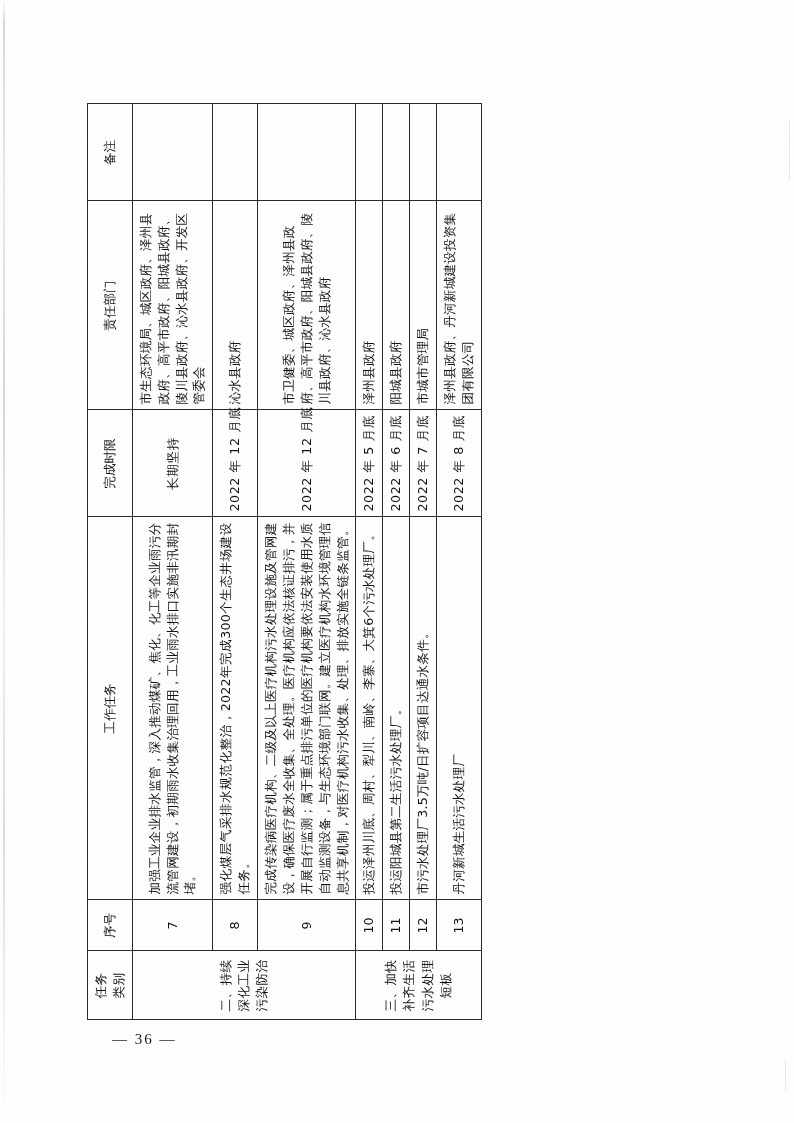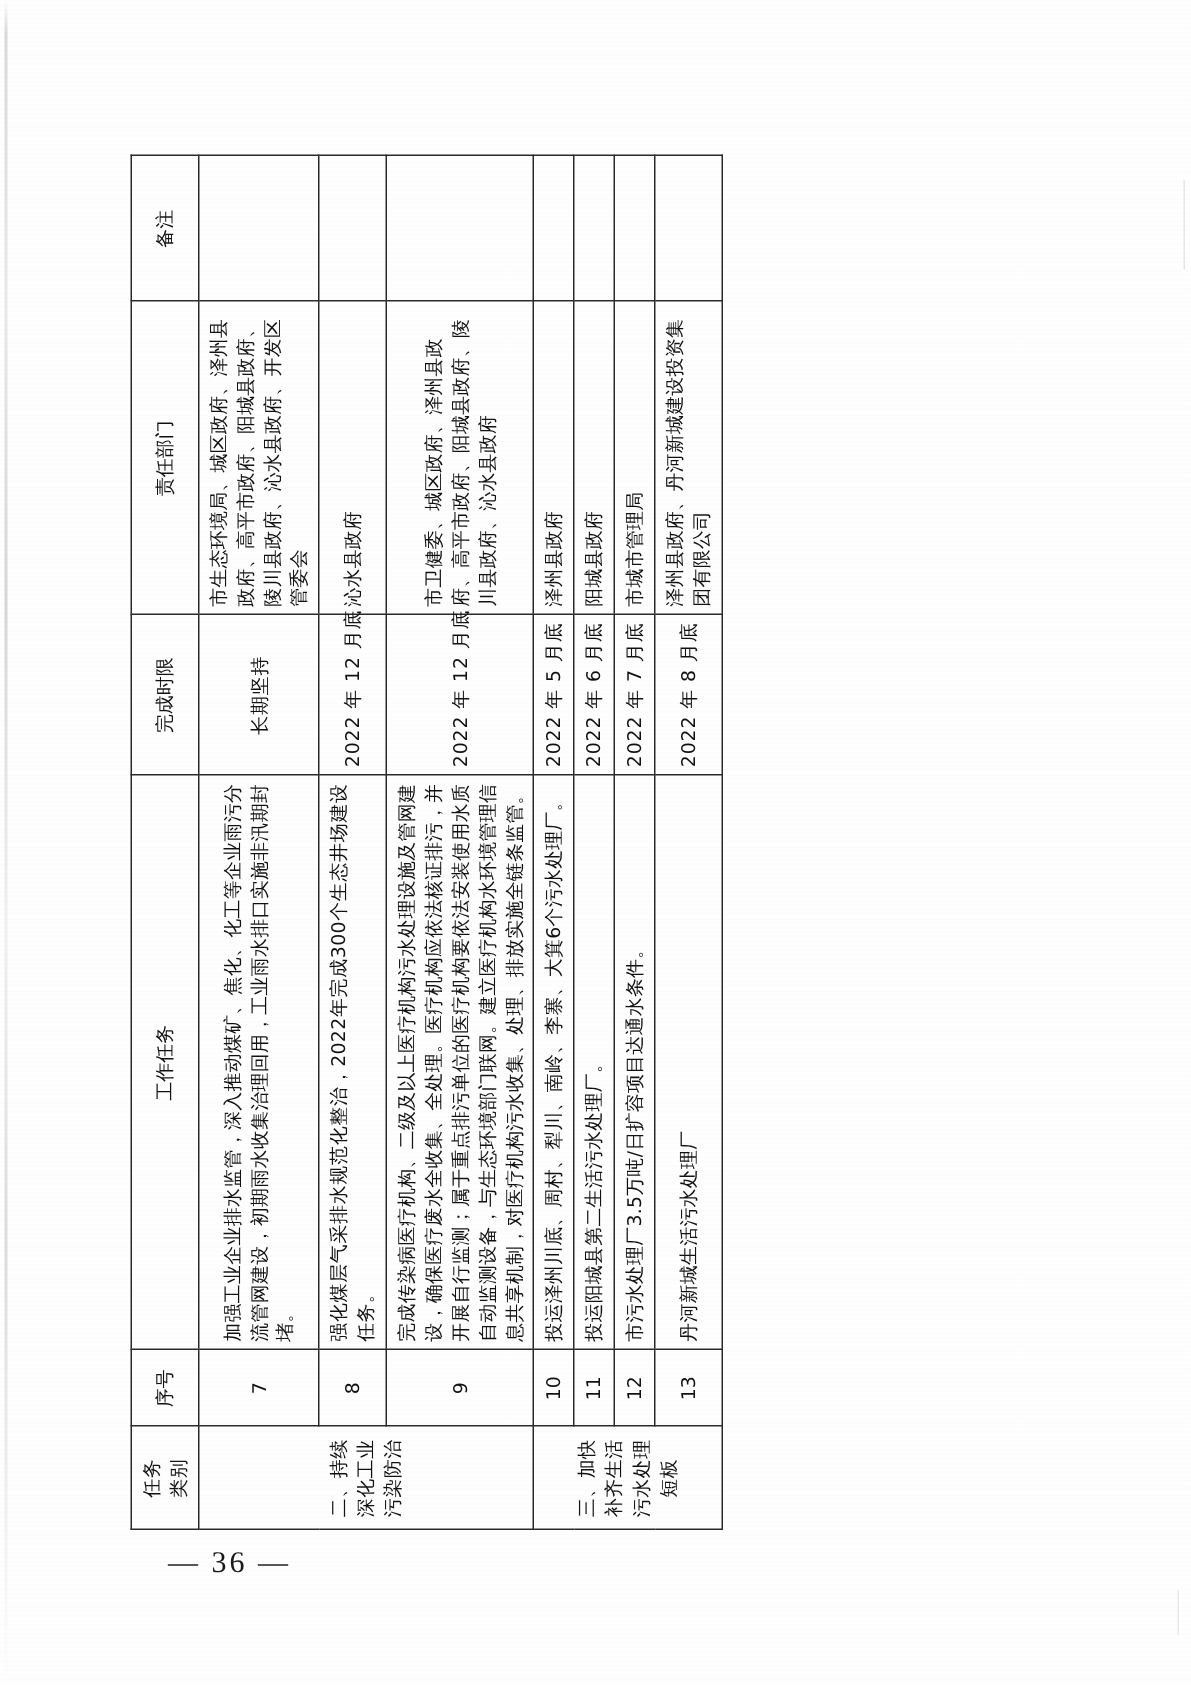--- a/index.html
+++ b/index.html
@@ -126,21 +126,21 @@
     text-align: left;
     letter-spacing: 0.2px;
   }
   .due-text { white-space: nowrap; letter-spacing: 0.6px; }
 
   
   #page-number {
     position: absolute;
     left: 112px;
     top: 1031px;
-    font-size: 20px;
+    font-size: 15px;
     color: #1a1a1a;
     letter-spacing: 2px;
     font-family: "Liberation Serif", serif;
   }
 
   
   #grain {
     position: absolute;
     inset: 0;
     pointer-events: none;

